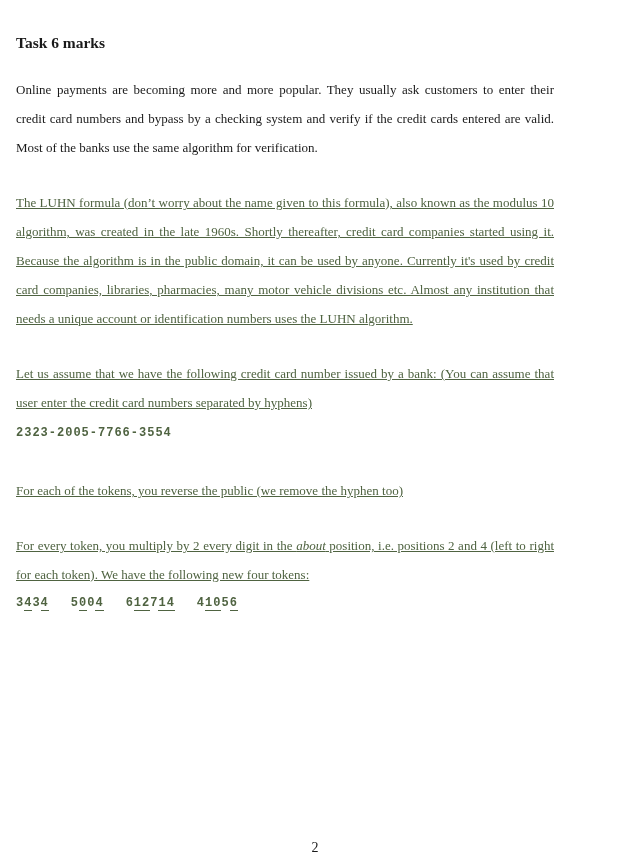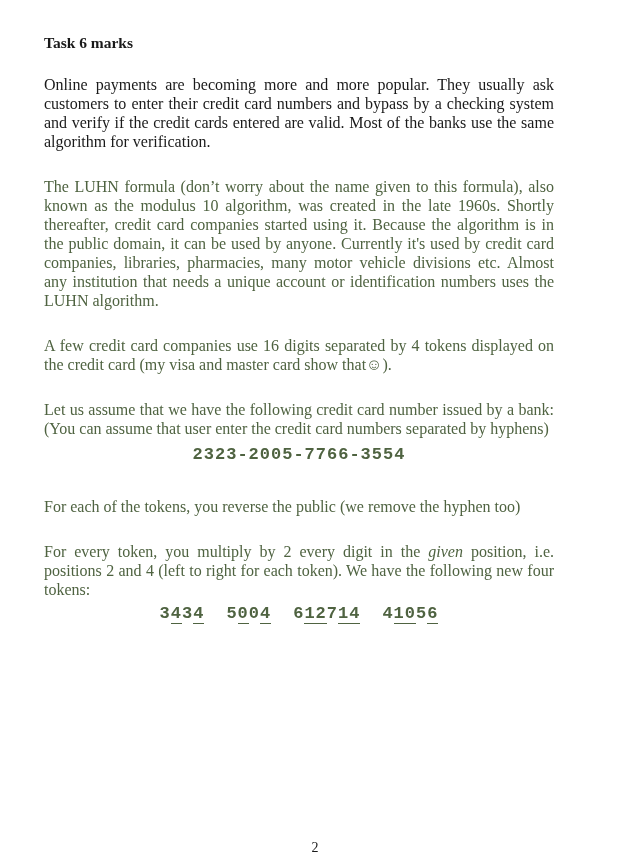--- a/index.html
+++ b/index.html
@@ -9,45 +9,44 @@
     height: 864px;
     background: #ffffff;
     font-family: "Liberation Serif", serif;
     color: var(--color-ink, #1a1a1a);
     overflow: hidden;
   }
   .page {
     position: relative;
     width: 630px;
     height: 864px;
-    padding: 30px 76px 0 44px;
+    padding: 30px 76px 0 16px;
   }
   .title {
     font-size: 15.5px;
     font-weight: bold;
     line-height: 25px;
     margin: 0 0 20px 0;
     color: var(--color-ink, #1a1a1a);
   }
   p.body {
-    font-size: 16px;
-    line-height: 19px;
+    font-size: 13px;
+    line-height: 29px;
     text-align: justify;
     margin: 0 0 26px 0;
   }
   p.body.tight { margin-bottom: 2px; }
   .black { color: var(--color-ink, #1a1a1a); }
-  .accent { color: var(--color-accent, #4f6341); }
+  .accent { color: var(--color-accent, #4f6341); text-decoration: underline; }
   .mono {
     font-family: "Liberation Mono", monospace;
     font-weight: 700;
-    font-size: 17px;
+    font-size: 12px;
     line-height: 25px;
     letter-spacing: 1px;
-    text-align: center;
     color: var(--color-accent, #4f6341);
   }
   .card-number { margin: 4px 0 30px 0; }
   .reversed-tokens { margin: 22px 0 24px 0; }
   .multiplied-tokens { margin: 2px 0 0 0; }
   .multiplied-tokens .token + .token { margin-left: 22px; }
   .multiplied-tokens .useg { border-bottom: 1.5px solid currentColor; }
   em { font-style: italic; }
   .footer {
     position: absolute;
@@ -63,28 +62,27 @@
 <body>
 
 <div class="page">
 
   <h1 class="title">Task 6 marks</h1>
 
   <p class="body black">Online payments are becoming more and more popular. They usually ask customers to enter their credit card numbers and bypass by a checking system and verify if the credit cards entered are valid.  Most of the banks use the same algorithm for verification.</p>
 
   <p class="body accent">The LUHN formula (don’t worry about the name given to this formula), also known as the modulus 10 algorithm, was created in the late 1960s. Shortly thereafter, credit card companies started using it. Because the algorithm is in the public domain, it can be used by anyone. Currently it's used by credit card companies, libraries, pharmacies, many motor vehicle divisions etc. Almost any institution that needs a unique account or identification numbers uses the LUHN algorithm.</p>
 
-  <p class="body accent">A few credit card companies use 16 digits separated by 4 tokens displayed on the credit card (my visa and master card show that☺).</p>
 
   <p class="body accent tight">Let us assume that we have the following credit card number issued by a bank: (You can assume that user enter the credit card numbers separated by hyphens)</p>
 
   <div class="mono card-number">2323-2005-7766-3554</div>
 
   <p class="body accent">For each of the tokens, you reverse the public (we remove the hyphen too)</p>
 
 
-  <p class="body accent tight"><span>For every token, you multiply by 2 every digit in the </span><em>given</em><span> position, i.e. positions 2 and 4 (left to right for each token). We have the following new four tokens:</span></p>
+  <p class="body accent tight"><span>For every token, you multiply by 2 every digit in the </span><em>about</em><span> position, i.e. positions 2 and 4 (left to right for each token). We have the following new four tokens:</span></p>
 
   <div class="mono multiplied-tokens"><span class="token"><span>3</span><span class="useg">4</span><span>3</span><span class="useg">4</span></span><span class="token"><span>5</span><span class="useg">0</span><span>0</span><span class="useg">4</span></span><span class="token"><span>6</span><span class="useg">12</span><span>7</span><span class="useg">14</span></span><span class="token"><span>4</span><span class="useg">10</span><span>5</span><span class="useg">6</span></span></div>
 
   <div class="footer">2</div>
 
 </div>
 
 </body></html>

